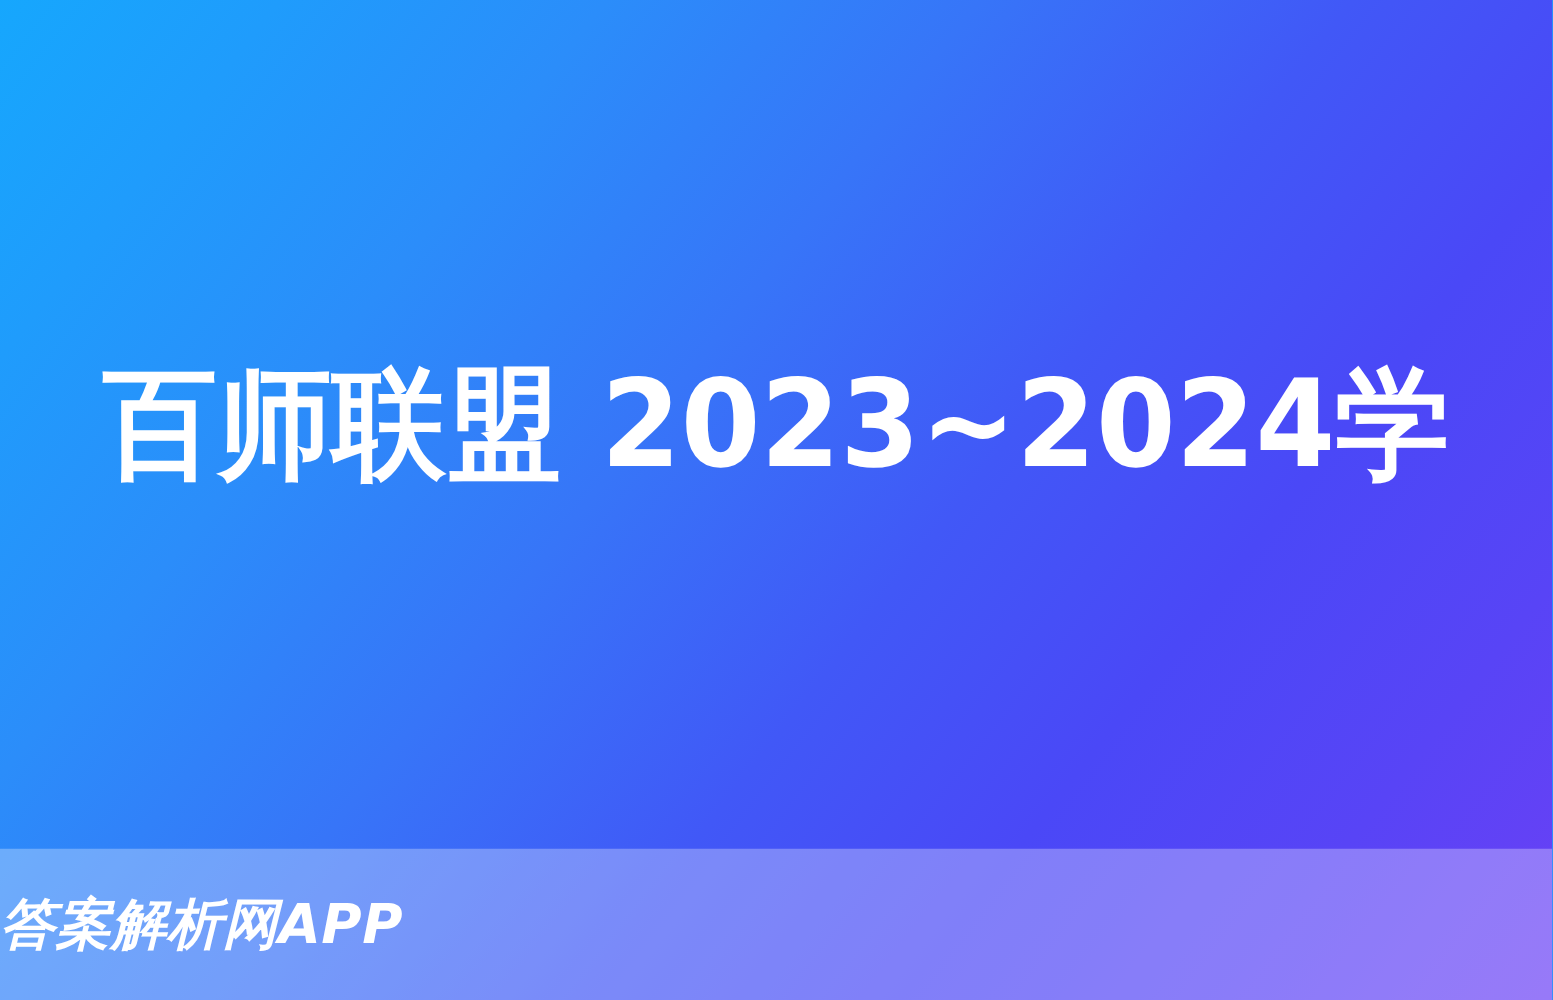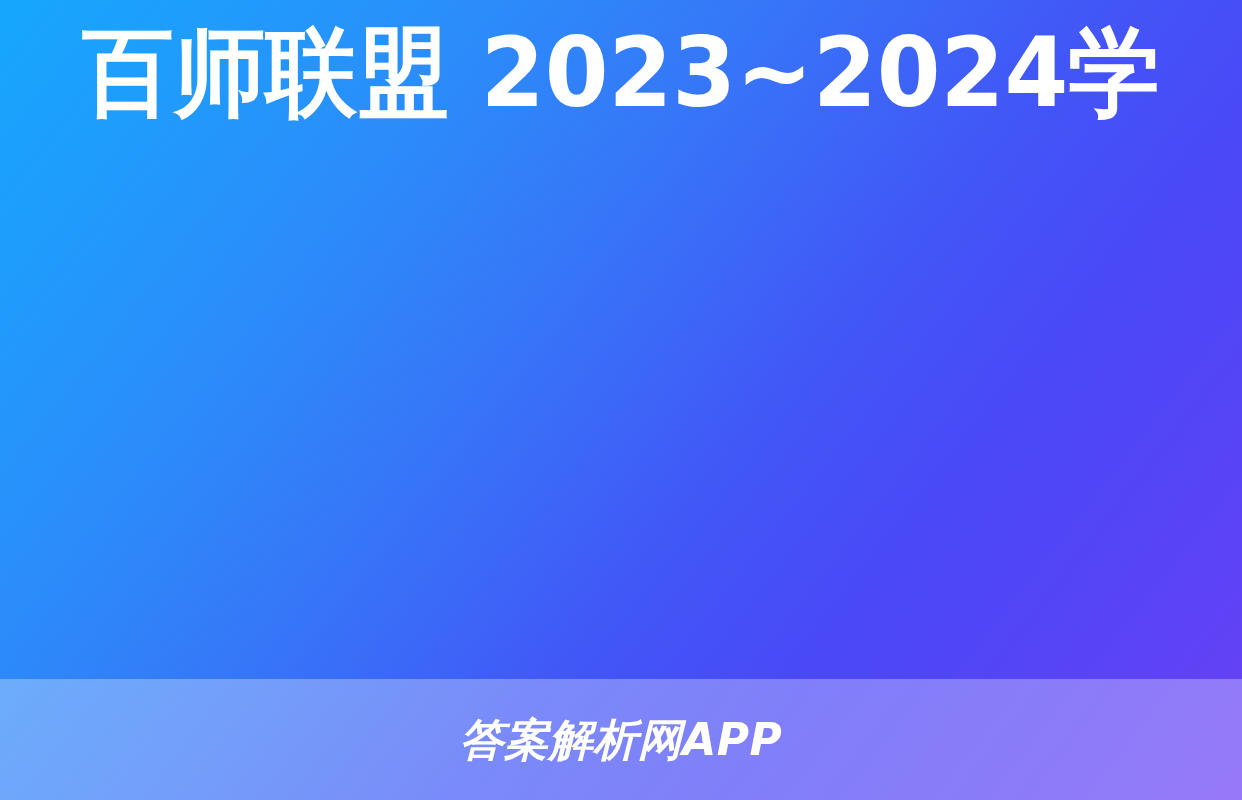--- a/index.html
+++ b/index.html
@@ -35,23 +35,23 @@
 
   
   #title-block {
     position: absolute;
     left: 0;
     top: 0;
     width: 1242px;
     height: 679px;
     padding: 0 82px;
     display: flex;
-    flex-direction: row;
+    flex-direction: column;
     justify-content: center;
-    align-items: flex-start;
+    align-items: flex-end;
   }
 
   .title-line {
     width: 100%;
     color: #FFFFFF;
     font-size: 97px;
     line-height: 145px;
     font-weight: 700;
     letter-spacing: 0px;
     white-space: nowrap;
@@ -71,21 +71,20 @@
   
   #footer-band {
     position: absolute;
     left: 0;
     top: 679px;
     width: 1242px;
     height: 121px;
     background: rgba(255, 255, 255, 0.30);
     display: flex;
     align-items: center;
-    justify-content: center;
   }
 
   #footer-text {
     color: #FFFFFF;
     font-size: 44px;
     line-height: 48px;
     font-weight: 700;
     font-style: italic;
     letter-spacing: 0.5px;
     white-space: nowrap;

